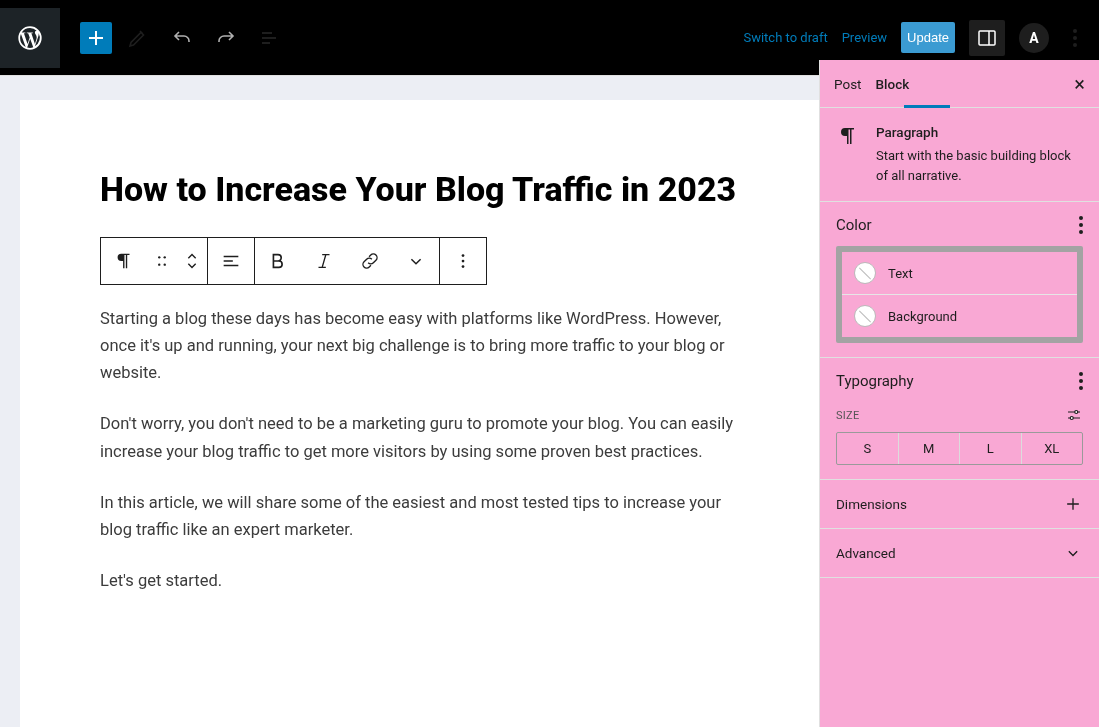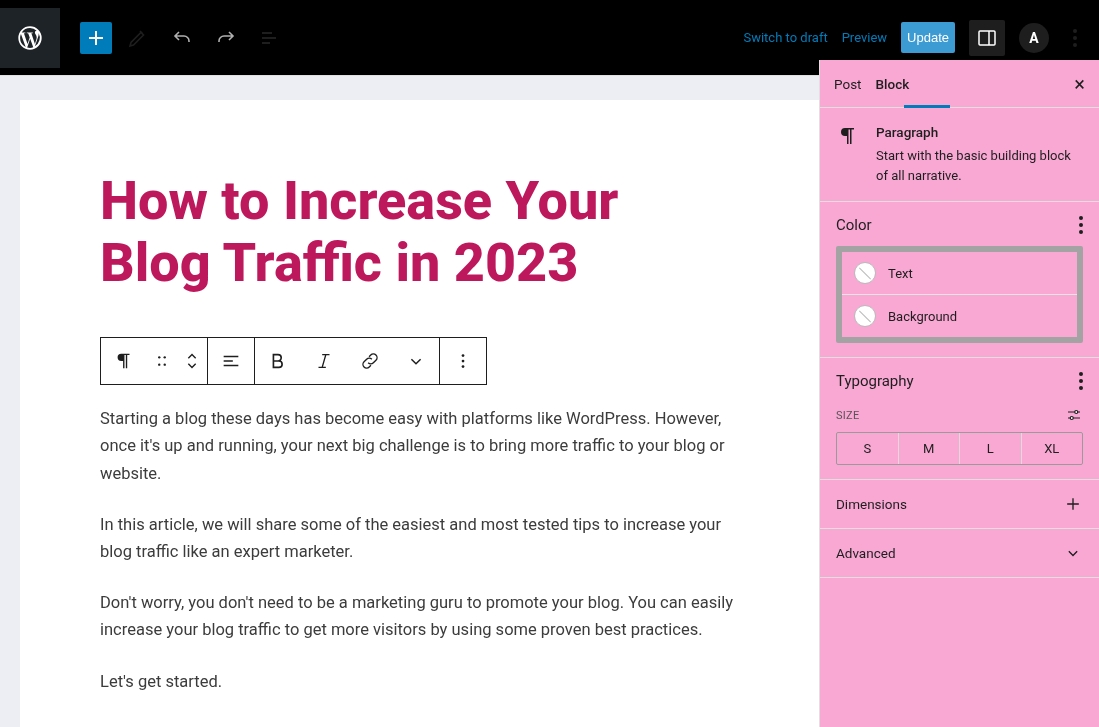--- a/index.html
+++ b/index.html
@@ -59,22 +59,22 @@
   .editor-wrap {
     position: absolute; top: 60px; left:0; right: 280px; bottom:0;
     overflow: auto; padding: 40px 0 0 20px;
   }
   .editor-page {
     background: #fff; width: 802px;
     padding: 70px 80px 60px 80px;
     min-height: 700px;
   }
   .post-title {
-    font-size: 54px; font-weight: 800; color: #be185d;
-    line-height: 1.14; margin-bottom: 44px;
+    font-size: 34px; font-weight: 800; color: #000000;
+    line-height: 1.14; margin-bottom: 28px;
   }
 
   .block-toolbar {
     display: flex; border: 1px solid #1e1e1e; height: 48px; margin-bottom: 20px;
     width: fit-content;
   }
   .block-toolbar .seg {
     display: flex; align-items: center; border-right: 1px solid #1e1e1e;
   }
   .block-toolbar .seg:last-child { border-right: none; }
@@ -242,22 +242,22 @@
           <svg viewBox="0 0 24 24">
               <circle cx="12" cy="6" r="1.5" fill="#1e1e1e"></circle>
               <circle cx="12" cy="12" r="1.5" fill="#1e1e1e"></circle>
               <circle cx="12" cy="18" r="1.5" fill="#1e1e1e"></circle>
             </svg>
         </button>
       </div>
     </div>
 
     <p class="para">Starting a blog these days has become easy with platforms like WordPress. However, once it's up and running, your next big challenge is to bring more traffic to your blog or website.</p>
+    <p class="para">Don't worry, you don't need to be a marketing guru to promote your blog. You can easily increase your blog traffic to get more visitors by using some proven best practices.</p>
     <p class="para">In this article, we will share some of the easiest and most tested tips to increase your blog traffic like an expert marketer.</p>
-    <p class="para">Don't worry, you don't need to be a marketing guru to promote your blog. You can easily increase your blog traffic to get more visitors by using some proven best practices.</p>
     <p class="para">Let's get started.</p>
   </div>
 </div>
 
 <div class="sidebar">
   <div class="side-tabs">
     <div class="side-tab">Post</div>
     <div class="side-tab active">Block</div>
     <div class="side-close">×</div>
   </div>

